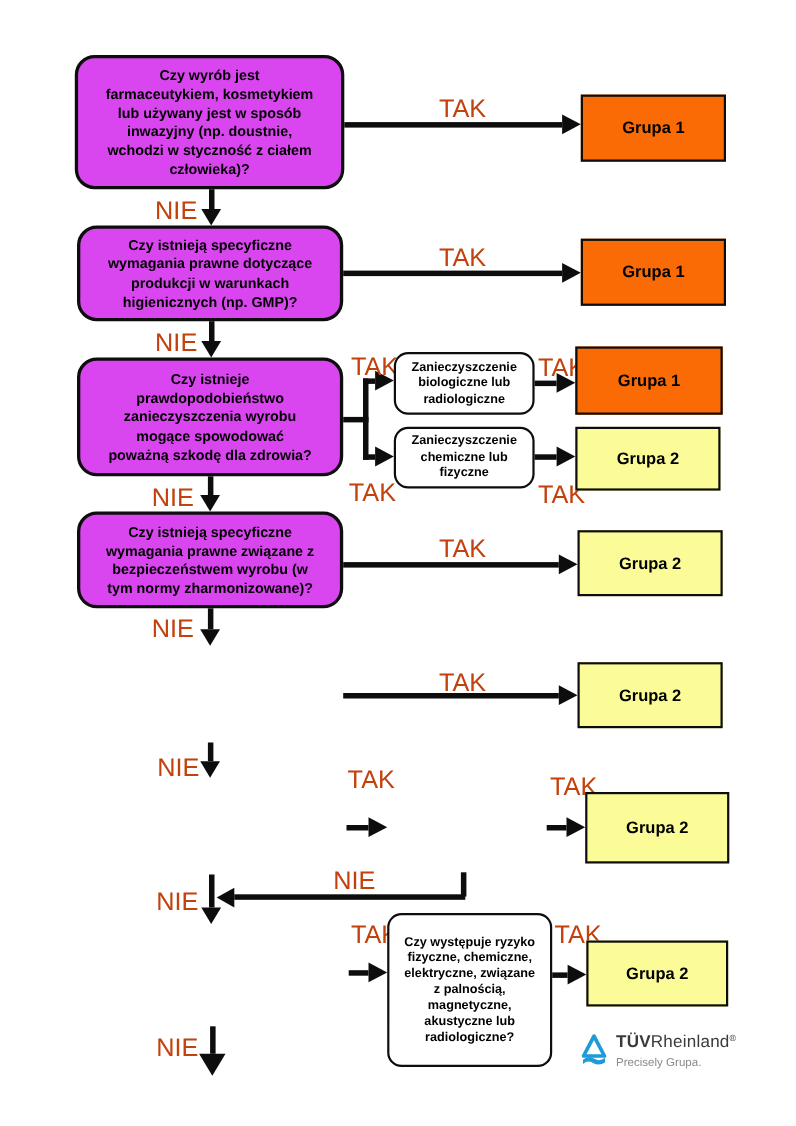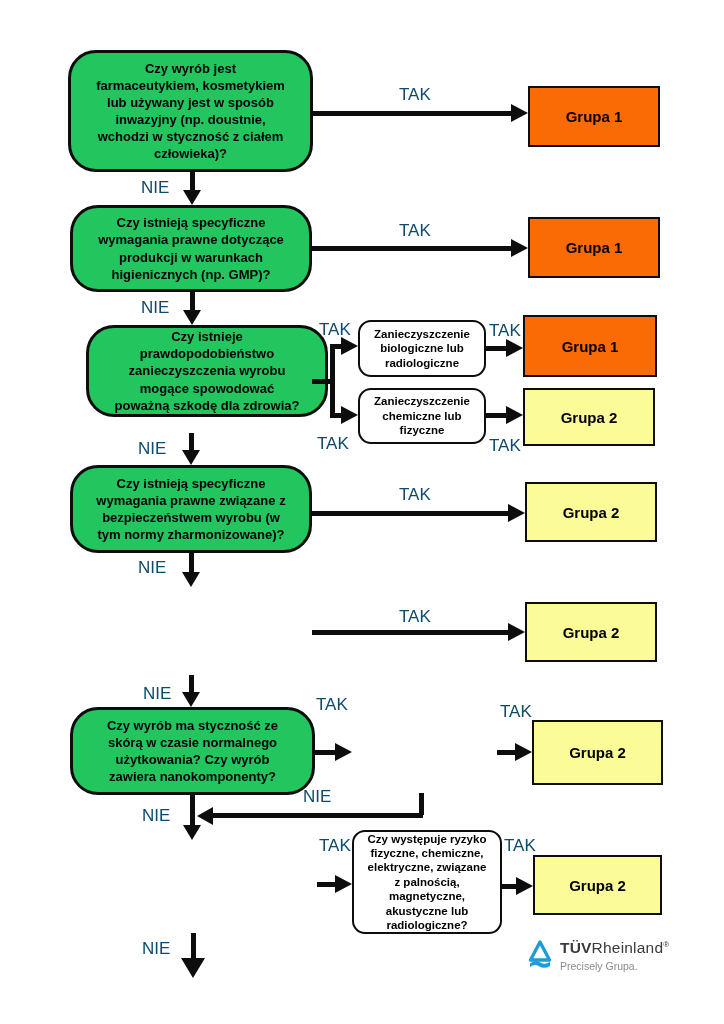--- a/index.html
+++ b/index.html
@@ -1,37 +1,37 @@
 <!DOCTYPE html>
 <html><head>
 <meta charset="utf-8">
 <style>
   html,body{margin:0;padding:0;background:#ffffff;}
   #canvas{position:relative;width:724px;height:1024px;background:#ffffff;overflow:hidden;
           font-family:"Liberation Sans","DejaVu Sans",sans-serif;color:#000;}
-  .qbox{position:absolute;box-sizing:border-box;border:3px solid #0d0d0d;border-radius:28px;
-        background:#22c55e;display:flex;align-items:center;justify-content:center;text-align:center;
+  .qbox{position:absolute;box-sizing:border-box;border:3px solid #0d0d0d;border-radius:18px;
+        background:#d946ef;display:flex;align-items:center;justify-content:center;text-align:center;
         font-weight:bold;font-size:13px;line-height:1.32;padding:16px 6px;}
   .sbox{position:absolute;box-sizing:border-box;border:2.5px solid #0d0d0d;border-radius:13px;
         background:#fff;display:flex;align-items:center;justify-content:center;text-align:center;
         font-weight:bold;font-size:11.5px;line-height:1.25;padding:3px 4px;}
   .qbox span,.sbox span{white-space:pre-line;}
   .gbox{position:absolute;box-sizing:border-box;border:2px solid #0d0d0d;
         display:flex;align-items:center;justify-content:center;text-align:center;
         font-weight:bold;font-size:15px;}
   .hl{position:absolute;height:5px;background:#0d0d0d;}
   .vl{position:absolute;width:5px;background:#0d0d0d;}
   .ar-r{position:absolute;width:0;height:0;border-top:9px solid transparent;
         border-bottom:9px solid transparent;border-left:17px solid #0d0d0d;}
   .ar-l{position:absolute;width:0;height:0;border-top:9px solid transparent;
         border-bottom:9px solid transparent;border-right:16px solid #0d0d0d;}
   .ar-d{position:absolute;width:0;height:0;border-left:9px solid transparent;
         border-right:9px solid transparent;border-top:15px solid #0d0d0d;}
   .ar-d.big{border-left-width:12px;border-right-width:12px;border-top-width:20px;}
-  .lbl{position:absolute;font-size:17px;color:#0c4a6e;}
+  .lbl{position:absolute;font-size:23px;color:#c2410c;}
   .logo{position:absolute;left:528px;top:940px;display:flex;align-items:flex-start;}
   .logo-text{margin-left:8px;line-height:1;}
   .logo-line1{font-size:15.5px;color:#3a3a3a;letter-spacing:0.2px;}
   .logo-tuv{font-weight:bold;}
   .logo-reg{font-size:8px;vertical-align:super;color:#3a3a3a;}
   .logo-tag{font-size:10.5px;color:#8a8a8a;margin-top:5px;}
 </style>
 </head>
 <body>
 
@@ -64,21 +64,21 @@
   <div class="hl" style="left:312px;top:245.5px;width:199px"></div>
   <div class="ar-r" style="left:511px;top:239px"></div>
   <div class="lbl" style="left:399px;top:221px">TAK</div>
   <div class="gbox" style="left: 528px; top: 217px; width: 132px; height: 61px; background: rgb(250, 107, 5);">
       <span>Grupa 1</span>
     </div>
   <div class="vl" style="left:189.5px;top:292px;height:18px"></div>
   <div class="ar-d" style="left:183px;top:310px"></div>
   <div class="lbl" style="left:141px;top:298px">NIE</div>
 
-  <div class="qbox" style="left:86px;top:325px;width:242px;height:92px">
+  <div class="qbox" style="left:70px;top:325px;width:242px;height:108px">
       <span>Czy istnieje
 prawdopodobieństwo
 zanieczyszczenia wyrobu
 mogące spowodować
 poważną szkodę dla zdrowia?</span>
     </div>
   <div class="hl" style="left:312px;top:378.5px;width:23px"></div>
   <div class="vl" style="left:330px;top:343.5px;height:74px"></div>
   <div class="hl" style="left:330px;top:343.5px;width:11px"></div>
   <div class="ar-r" style="left:341px;top:337px"></div>
@@ -131,26 +131,20 @@
   <div class="hl" style="left:312px;top:629.5px;width:196px"></div>
   <div class="ar-r" style="left:508px;top:623px"></div>
   <div class="lbl" style="left:399px;top:607px">TAK</div>
   <div class="gbox" style="left: 525px; top: 602px; width: 132px; height: 60px; background: rgb(251, 251, 152);">
       <span>Grupa 2</span>
     </div>
   <div class="vl" style="left:188.5px;top:675px;height:17px"></div>
   <div class="ar-d" style="left:182px;top:692px"></div>
   <div class="lbl" style="left:143px;top:684px">NIE</div>
 
-  <div class="qbox" style="left:70px;top:707px;width:245px;height:88px">
-      <span>Czy wyrób ma styczność ze
-skórą w czasie normalnego
-użytkowania? Czy wyrób
-zawiera nanokomponenty?</span>
-    </div>
   <div class="lbl" style="left:316px;top:695px">TAK</div>
   <div class="hl" style="left:315px;top:749.5px;width:20px"></div>
   <div class="ar-r" style="left:335px;top:743px"></div>
   <div class="lbl" style="left:500px;top:702px">TAK</div>
   <div class="hl" style="left:497px;top:749.5px;width:18px"></div>
   <div class="ar-r" style="left:515px;top:743px"></div>
   <div class="gbox" style="left: 532px; top: 720px; width: 131px; height: 65px; background: rgb(251, 251, 152);">
       <span>Grupa 2</span>
     </div>
 
@@ -158,21 +152,21 @@
   <div class="hl" style="left:213px;top:813px;width:210px"></div>
   <div class="ar-l" style="left:197px;top:806.5px"></div>
   <div class="lbl" style="left:303px;top:787px">NIE</div>
   <div class="vl" style="left:189.5px;top:795px;height:30px"></div>
   <div class="ar-d" style="left:183px;top:825px"></div>
   <div class="lbl" style="left:142px;top:806px">NIE</div>
 
   <div class="lbl" style="left:319px;top:836px">TAK</div>
   <div class="hl" style="left:317px;top:881.5px;width:18px"></div>
   <div class="ar-r" style="left:335px;top:875px"></div>
-  <div class="sbox" style="left:352px;top:830px;width:150px;height:104px">
+  <div class="sbox" style="left:352px;top:830px;width:150px;height:140px">
       <span>Czy występuje ryzyko
 fizyczne, chemiczne,
 elektryczne, związane
 z palnością,
 magnetyczne,
 akustyczne lub
 radiologiczne?</span>
     </div>
   <div class="lbl" style="left:504px;top:836px">TAK</div>
   <div class="hl" style="left:502px;top:883.5px;width:14px"></div>

